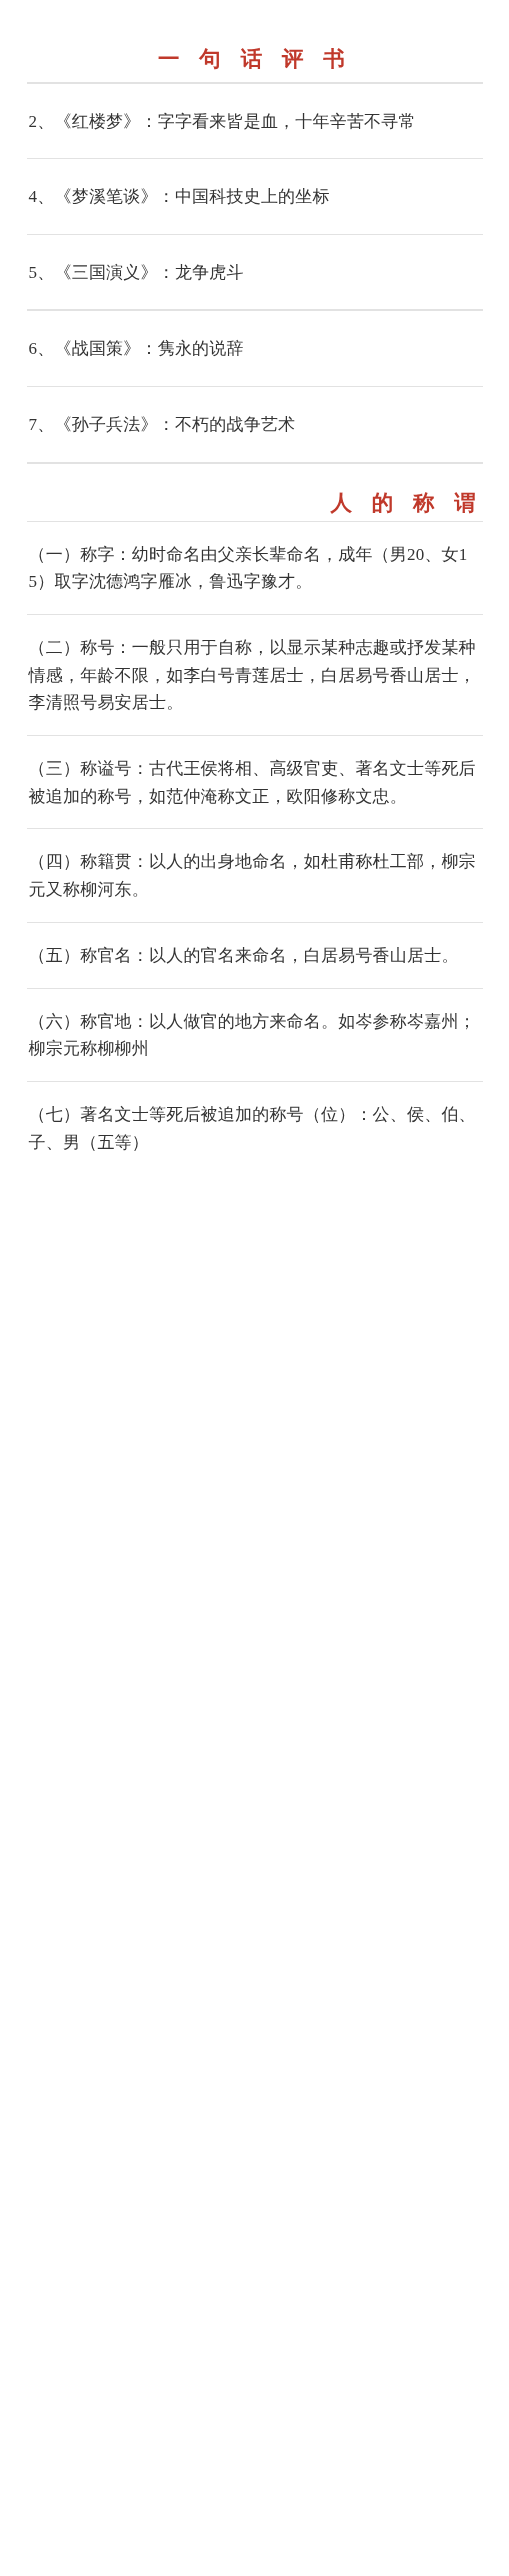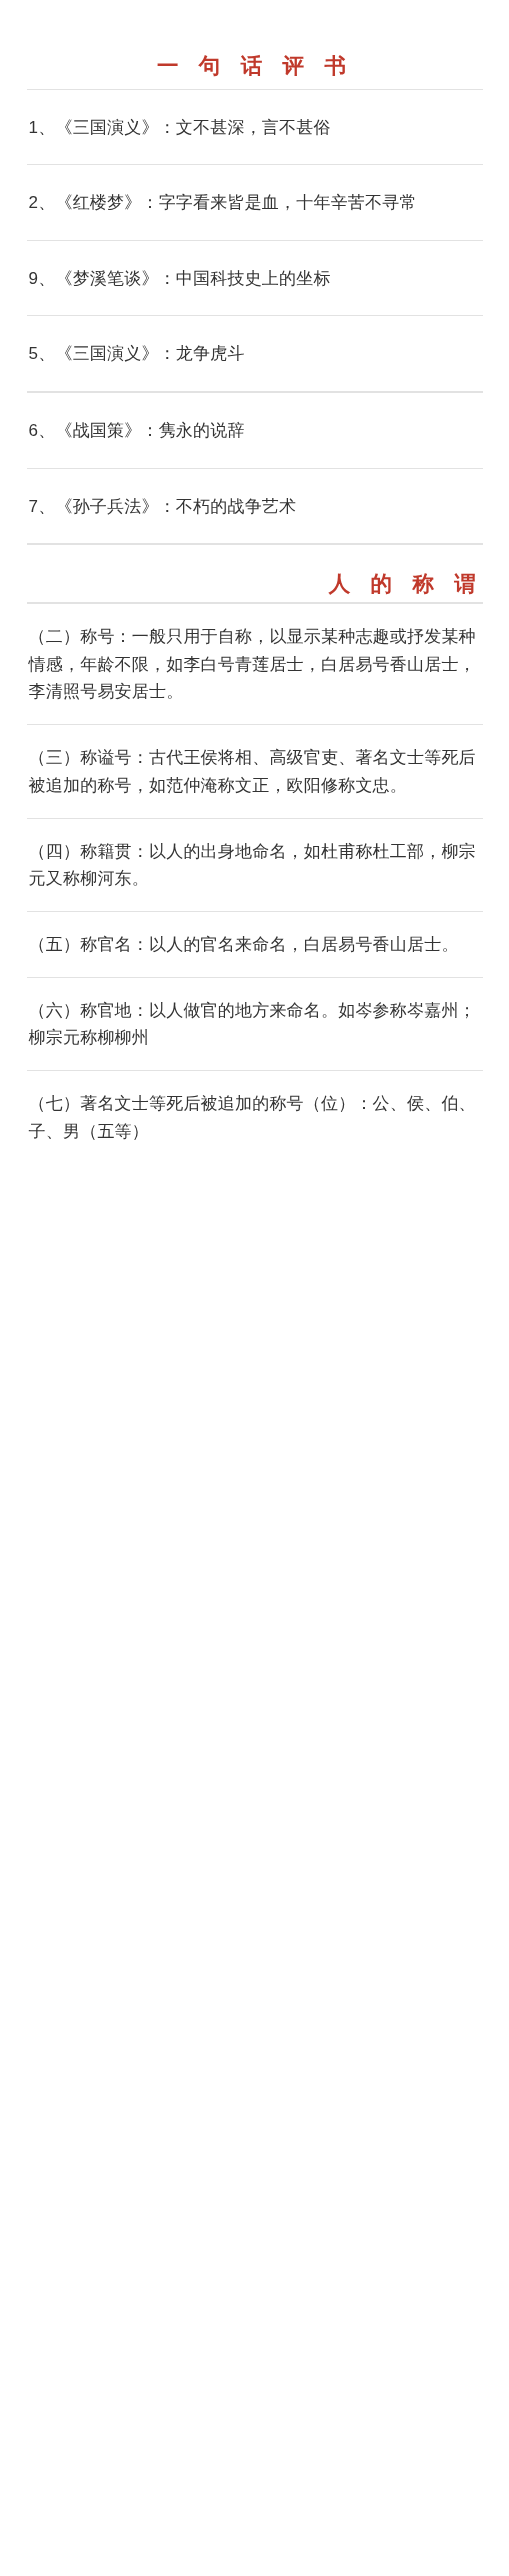--- a/index.html
+++ b/index.html
@@ -9,23 +9,24 @@
   }
   body {
     width: 510px;
     font-family: "Liberation Sans", sans-serif;
     color: #2b2b2b;
   }
   .page {
     width: 510px;
     min-height: 2576px;
     box-sizing: border-box;
-    padding: 11px 27px;
+    padding: 4px 27px;
     background: #ffffff;
     position: relative;
+    font-family: Liberation Serif, serif;
   }
   .spacer-top {
     height: 35px;
   }
   .section-title {
     text-align: center;
     color: #c0392b;
     font-size: 21.5px;
     font-weight: bold;
     letter-spacing: 7.2px;
@@ -65,47 +66,47 @@
 <body>
 
 <div class="page">
 
   <div class="spacer-top"></div>
 
   <div class="block">
     <div class="section-title">一 句 话 评 书</div>
     <hr class="divider">
 
-    <div class="entry list-item">1、《三国演义》：文不甚深，言不甚俗</div>
     <hr class="divider">
 
     <div class="entry list-item">2、《红楼梦》：字字看来皆是血，十年辛苦不寻常</div>
     <hr class="divider">
 
-    <div class="entry list-item">9、《梦溪笔谈》：中国科技史上的坐标</div>
+    <div class="entry list-item">4、《梦溪笔谈》：中国科技史上的坐标</div>
     <hr class="divider">
 
     <div class="entry list-item">5、《三国演义》：龙争虎斗</div>
     <hr class="divider">
 
     <hr class="divider">
 
     <div class="entry list-item">6、《战国策》：隽永的说辞</div>
     <hr class="divider">
 
     <div class="entry list-item">7、《孙子兵法》：不朽的战争艺术</div>
     <hr class="divider">
 
     <hr class="divider">
   </div>
 
   <div class="block">
     <div class="section-title second">人 的 称 谓</div>
     <hr class="divider">
 
+    <div class="entry para">（一）称字：幼时命名由父亲长辈命名，成年（男20、女15）取字沈德鸿字雁冰，鲁迅字豫才。</div>
     <hr class="divider">
 
     <div class="entry para">（二）称号：一般只用于自称，以显示某种志趣或抒发某种情感，年龄不限，如李白号青莲居士，白居易号香山居士，李清照号易安居士。</div>
     <hr class="divider">
 
     <div class="entry para">（三）称谥号：古代王侯将相、高级官吏、著名文士等死后被追加的称号，如范仲淹称文正，欧阳修称文忠。</div>
     <hr class="divider">
 
     <div class="entry para">（四）称籍贯：以人的出身地命名，如杜甫称杜工部，柳宗元又称柳河东。</div>
     <hr class="divider">

